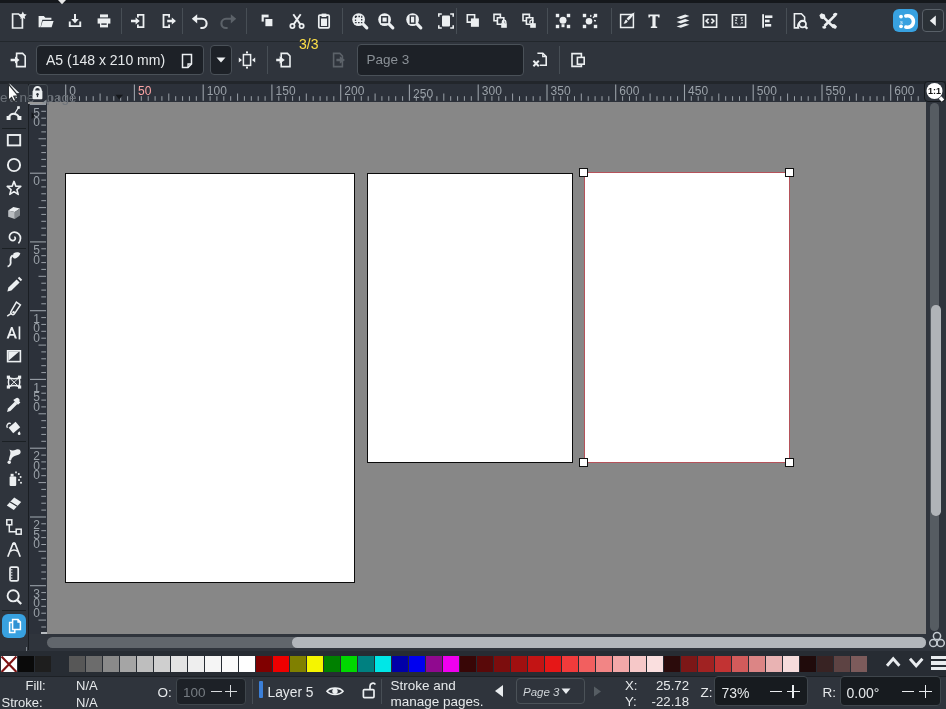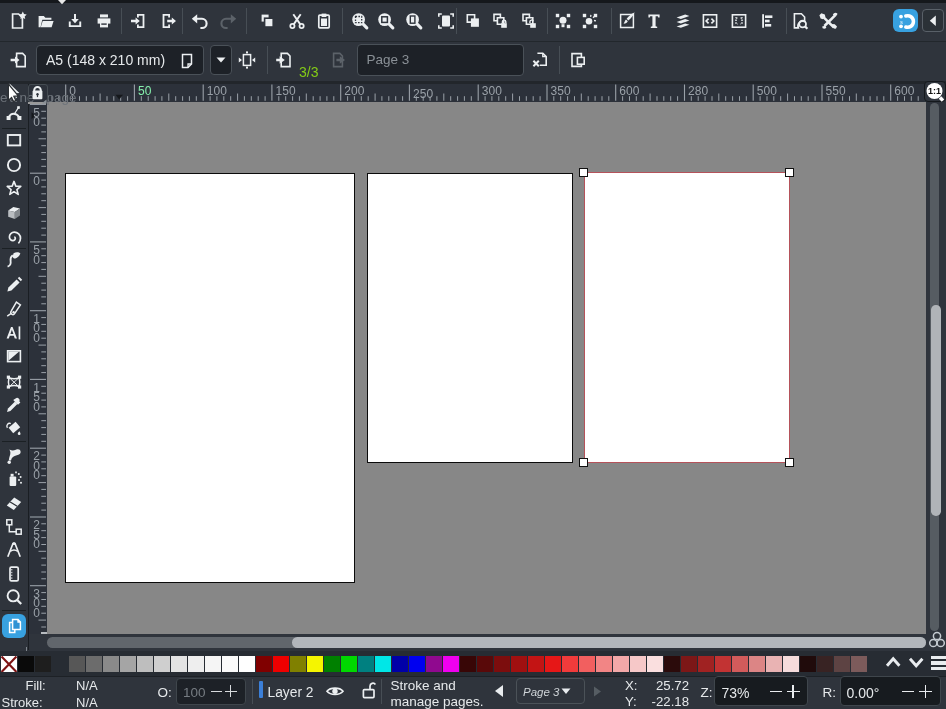--- a/index.html
+++ b/index.html
@@ -183,21 +183,21 @@
     <rect x="6.4" y="4.6" width="7.2" height="10.8" fill="none" stroke="#eceff1" stroke-width="1.5"></rect>
     <path d="M5 10L1.8 7.6v4.8zM15 10l3.2-2.4v4.8z" fill="#eceff1"></path>
     <rect x="9" y="1.4" width="2" height="2" fill="#eceff1"></rect>
     <rect x="9" y="16.6" width="2" height="2" fill="#eceff1"></rect>
   </svg>
 <div style="position:absolute;left:267px;top:46px;width:1px;height:28px;background:#474e55;"></div>
 <svg style="position:absolute;left:274px;top:50px" width="20" height="20" viewBox="0 0 20 20">
     <path d="M7.2 3.4h6.2l2.6 2.6v10.6H7.2z" fill="none" stroke="#eceff1" stroke-width="1.6"></path>
     <path d="M10.8 10L5.6 6.2v2.6H2.2v2.4h3.4v2.6z" fill="#eceff1"></path>
   </svg>
-<div style="position:absolute;left:299px;top:64px;font-size:14px;color:#84cc16;white-space:pre;">3/3</div>
+<div style="position:absolute;left:299px;top:36px;font-size:14px;color:#fde047;white-space:pre;">3/3</div>
 <svg style="position:absolute;left:326.5px;top:50px" width="20" height="20" viewBox="0 0 20 20">
     <path d="M6.6 3.4h6.2l2.6 2.6v10.6H6.6z" fill="none" stroke="#5c6269" stroke-width="1.6"></path>
     <path d="M18 10l-5.2-3.8v2.6H9.4v2.4h3.4v2.6z" fill="#5c6269"></path>
   </svg>
 <div style="position:absolute;left:356.5px;top:44px;width:167px;height:31.5px;background:#1d2127;border:1px solid #4a5158;border-radius:4px;"></div>
 <div style="position:absolute;left:366.5px;top:52px;font-size:13.5px;color:#8a9096;white-space:pre;">Page 3</div>
 <svg style="position:absolute;left:530px;top:50px" width="20" height="20" viewBox="0 0 20 20">
     <path d="M7.4 3.2h5.4l3.4 3.4v8.6H9.8" fill="none" stroke="#eceff1" stroke-width="1.6"></path>
     <path d="M12.8 3.2v3.4h3.4" fill="none" stroke="#eceff1" stroke-width="1.4"></path>
     <path d="M3.4 10.8l5.4 5.4M8.8 10.8l-5.4 5.4" stroke="#eceff1" stroke-width="2"></path>
@@ -335,29 +335,29 @@
 <line x1="870.1" y1="96.2" x2="870.1" y2="100.8" stroke="#9aa1a8" stroke-width="1"></line>
 <line x1="877.0" y1="96.2" x2="877.0" y2="100.8" stroke="#9aa1a8" stroke-width="1"></line>
 <line x1="883.8" y1="96.2" x2="883.8" y2="100.8" stroke="#9aa1a8" stroke-width="1"></line>
 <line x1="890.7" y1="84.5" x2="890.7" y2="100.8" stroke="#9aa1a8" stroke-width="1.1"></line>
 <line x1="897.6" y1="96.2" x2="897.6" y2="100.8" stroke="#9aa1a8" stroke-width="1"></line>
 <line x1="904.5" y1="96.2" x2="904.5" y2="100.8" stroke="#9aa1a8" stroke-width="1"></line>
 <line x1="911.3" y1="96.2" x2="911.3" y2="100.8" stroke="#9aa1a8" stroke-width="1"></line>
 <line x1="918.2" y1="96.2" x2="918.2" y2="100.8" stroke="#9aa1a8" stroke-width="1"></line>
 </svg>
 <div style="position:absolute;left:69.3px;top:84.5px;font-size:12px;color:#9aa1a8;white-space:pre;line-height:12px;">0</div>
-<div style="position:absolute;left:138.04999999999998px;top:84.5px;font-size:12px;color:#86efac;white-space:pre;line-height:12px;">50</div>
+<div style="position:absolute;left:138.04999999999998px;top:84.5px;font-size:12px;color:#fca5a5;white-space:pre;line-height:12px;">50</div>
 <div style="position:absolute;left:206.79999999999998px;top:84.5px;font-size:12px;color:#9aa1a8;white-space:pre;line-height:12px;">100</div>
 <div style="position:absolute;left:275.55px;top:84.5px;font-size:12px;color:#9aa1a8;white-space:pre;line-height:12px;">150</div>
 <div style="position:absolute;left:344.3px;top:84.5px;font-size:12px;color:#9aa1a8;white-space:pre;line-height:12px;">200</div>
 <div style="position:absolute;left:413.05px;top:88px;font-size:12px;color:#9aa1a8;white-space:pre;line-height:12px;">250</div>
 <div style="position:absolute;left:481.8px;top:84.5px;font-size:12px;color:#9aa1a8;white-space:pre;line-height:12px;">300</div>
 <div style="position:absolute;left:550.5500000000001px;top:84.5px;font-size:12px;color:#9aa1a8;white-space:pre;line-height:12px;">350</div>
 <div style="position:absolute;left:619.3000000000001px;top:84.5px;font-size:12px;color:#9aa1a8;white-space:pre;line-height:12px;">600</div>
-<div style="position:absolute;left:688.0500000000001px;top:84.5px;font-size:12px;color:#9aa1a8;white-space:pre;line-height:12px;">280</div>
+<div style="position:absolute;left:688.0500000000001px;top:84.5px;font-size:12px;color:#9aa1a8;white-space:pre;line-height:12px;">450</div>
 <div style="position:absolute;left:756.8000000000001px;top:84.5px;font-size:12px;color:#9aa1a8;white-space:pre;line-height:12px;">500</div>
 <div style="position:absolute;left:825.5500000000001px;top:84.5px;font-size:12px;color:#9aa1a8;white-space:pre;line-height:12px;">550</div>
 <div style="position:absolute;left:894.3000000000001px;top:84.5px;font-size:12px;color:#9aa1a8;white-space:pre;line-height:12px;">600</div>
 <svg style="position:absolute;left:0;top:0" width="946" height="709" viewBox="0 0 946 709">
 <line x1="30" y1="104.4" x2="46" y2="104.4" stroke="#9aa1a8" stroke-width="1.1"></line>
 <line x1="41.3" y1="111.3" x2="46" y2="111.3" stroke="#9aa1a8" stroke-width="1"></line>
 <line x1="41.3" y1="118.2" x2="46" y2="118.2" stroke="#9aa1a8" stroke-width="1"></line>
 <line x1="41.3" y1="125.1" x2="46" y2="125.1" stroke="#9aa1a8" stroke-width="1"></line>
 <line x1="41.3" y1="131.9" x2="46" y2="131.9" stroke="#9aa1a8" stroke-width="1"></line>
 <line x1="38.5" y1="138.8" x2="46" y2="138.8" stroke="#9aa1a8" stroke-width="1"></line>
@@ -535,21 +535,21 @@
 <div style="position:absolute;left:1.5px;top:694.5px;font-size:13px;color:#e6e9eb;white-space:pre;">Stroke:</div>
 <div style="position:absolute;left:76px;top:694.5px;font-size:13px;color:#e6e9eb;white-space:pre;">N/A</div>
 <div style="position:absolute;left:157.5px;top:684.5px;font-size:13.5px;color:#e6e9eb;white-space:pre;">O:</div>
 <div style="position:absolute;left:175.5px;top:677.5px;width:70px;height:27px;background:#1d2127;border:1px solid #3f464c;border-radius:4px;"></div>
 <div style="position:absolute;left:183px;top:684.5px;font-size:13.5px;color:#767c82;white-space:pre;">100</div>
 <div style="position:absolute;left:210.5px;top:690.5px;width:11px;height:1.8px;background:#d7dadd;"></div>
 <div style="position:absolute;left:224.5px;top:690.5px;width:12px;height:1.8px;background:#d7dadd;"></div>
 <div style="position:absolute;left:229.6px;top:685.4px;width:1.8px;height:12px;background:#d7dadd;"></div>
 <div style="position:absolute;left:251.5px;top:679px;width:1px;height:25px;background:#474e55;"></div>
 <div style="position:absolute;left:258.5px;top:681px;width:4px;height:17px;background:#3b7fd8;border-radius:1px;"></div>
-<div style="position:absolute;left:267.5px;top:683.5px;font-size:13.8px;color:#e6e9eb;white-space:pre;">Layer 2</div>
+<div style="position:absolute;left:267.5px;top:683.5px;font-size:13.8px;color:#e6e9eb;white-space:pre;">Layer 5</div>
 <svg style="position:absolute;left:325px;top:683px" width="20" height="16" viewBox="0 0 20 16">
     <path d="M2 8.2C5.4 4 14.6 4 18 8.2 14.6 12.4 5.4 12.4 2 8.2z" fill="none" stroke="#eceff1" stroke-width="1.7"></path>
     <circle cx="10" cy="8.2" r="2.7" fill="#eceff1"></circle>
   </svg>
 <svg style="position:absolute;left:359px;top:681px" width="18" height="19" viewBox="0 0 18 19">
     <rect x="4.4" y="8.6" width="10.6" height="8" rx="1" fill="none" stroke="#eceff1" stroke-width="1.7"></rect>
     <path d="M12.2 8.2V5.2a3 3 0 0 1 5.4-1.8" fill="none" stroke="#eceff1" stroke-width="1.7" transform="translate(-1.2,0)"></path>
   </svg>
 <div style="position:absolute;left:380.5px;top:679px;width:1px;height:25px;background:#474e55;"></div>
 <div style="position:absolute;left:390.5px;top:677.5px;font-size:13.5px;color:#e6e9eb;white-space:pre;">Stroke and</div>

